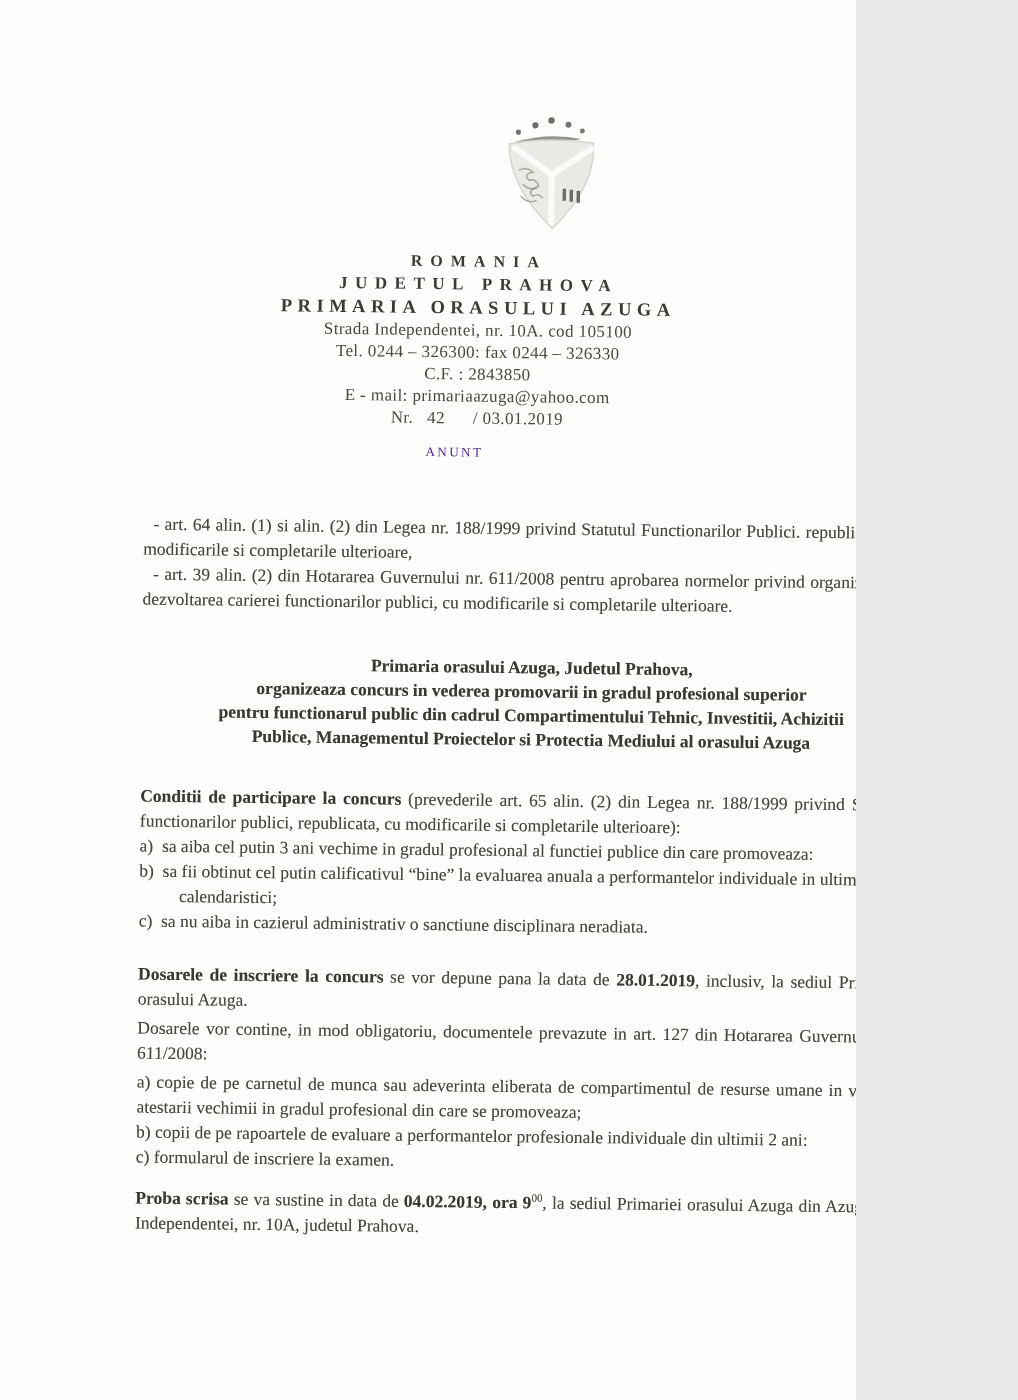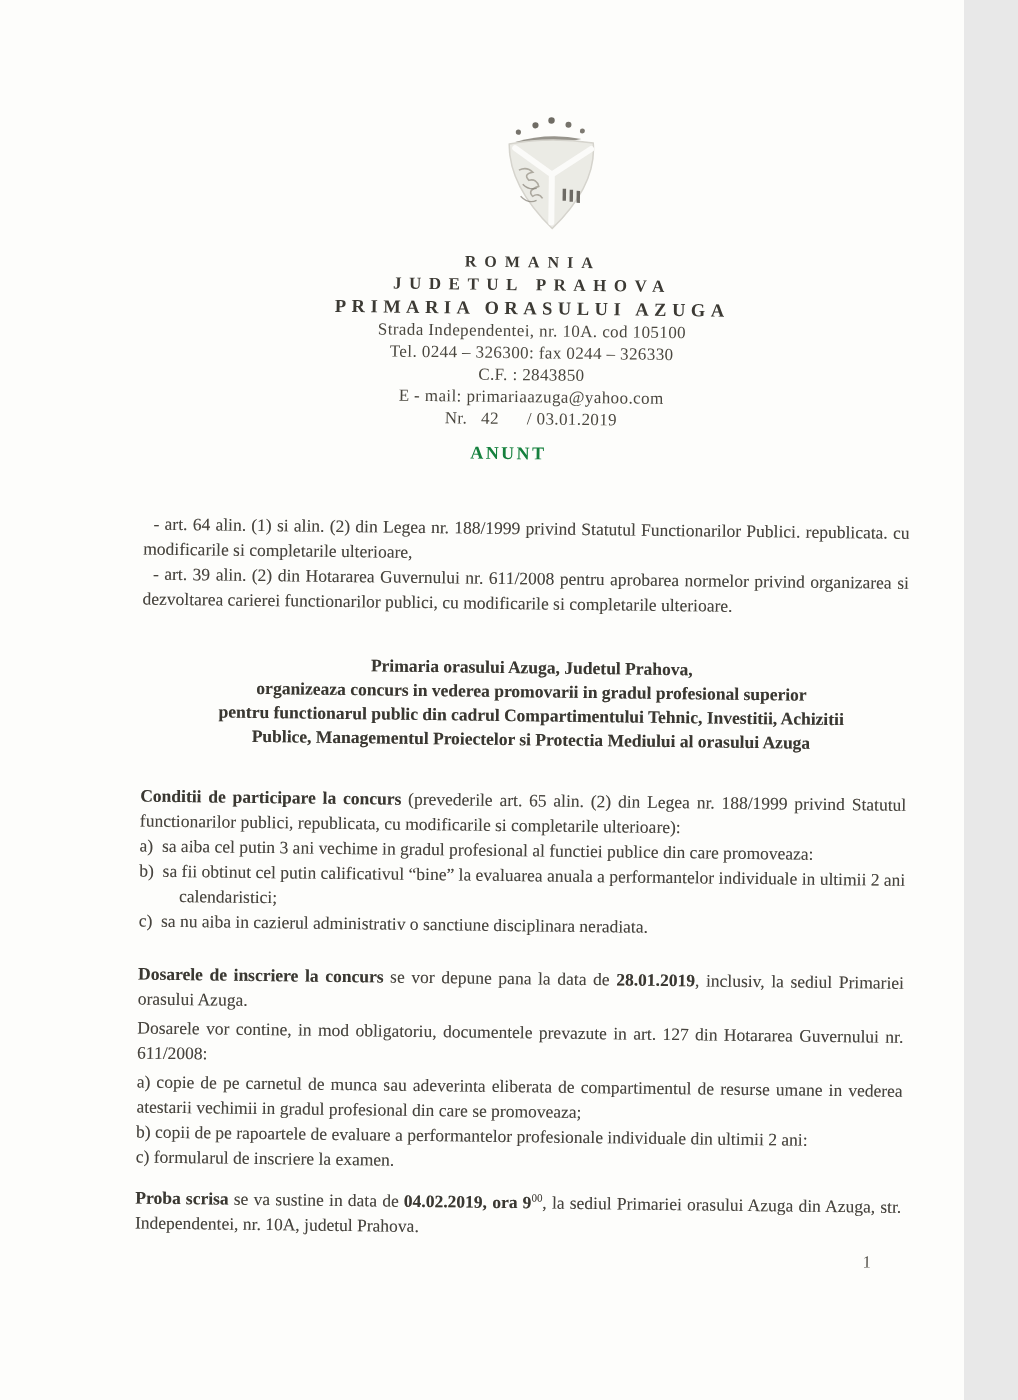--- a/index.html
+++ b/index.html
@@ -1,38 +1,38 @@
 <!DOCTYPE html>
 <html><head>
 <meta charset="utf-8">
 <style>
   html,body { margin:0; padding:0; background:#e8e8e8; }
   .page {
-    position:relative; width:964px; height:1400px;
+    position:relative; width:856px; height:1400px;
     background:#fdfdfb;
     overflow:hidden;
     font-family:"Liberation Serif", serif;
     color:#47443e;
   }
   .tilt { position:absolute; inset:0; transform:rotate(0.7deg); transform-origin:509px 0px; }
 
   
   .emblem { position:absolute; left:487px; top:112px; width:160px; height:132px; opacity:.85; }
 
   
   .letterhead { position:absolute; left:0; right:0; top:250px; text-align:center; }
   .letterhead .inner { display:inline-block; transform:translateX(54px); }
   .lh-country { font-weight:bold; font-size:16px; letter-spacing:8px; color:#3c3a34; line-height:23px; }
   .lh-county  { font-weight:bold; font-size:17px; letter-spacing:7.5px; color:#3c3a34; line-height:23px; }
   .lh-inst    { font-weight:bold; font-size:18.5px; letter-spacing:5.5px; color:#3c3a34; line-height:24px; }
   .lh-reg     { font-size:17px; line-height:22px; letter-spacing:.4px; white-space:pre; color:#4a473f; }
 
   .doc-title { position:absolute; left:0; right:0; top:443px; text-align:center; }
   .doc-title span { display:inline-block; transform:translateX(32px);
-    font-weight:bold; font-size:18px; letter-spacing:2.5px; color:#15803d; }
+    font-weight:normal; font-size:13px; letter-spacing:2.5px; color:#4c1d95; }
 
   
   .content { position:absolute; left:150px; width:766px;
     font-size:17.5px; line-height:25px; text-align:justify;
     text-shadow:0 0 .6px rgba(70,66,58,.4); }
   .content p { margin:0; }
   b, .bold { font-weight:bold; color:#3a3832; }
 
   .legal   { top:516px; }
   .legal p { text-indent:10px; }

